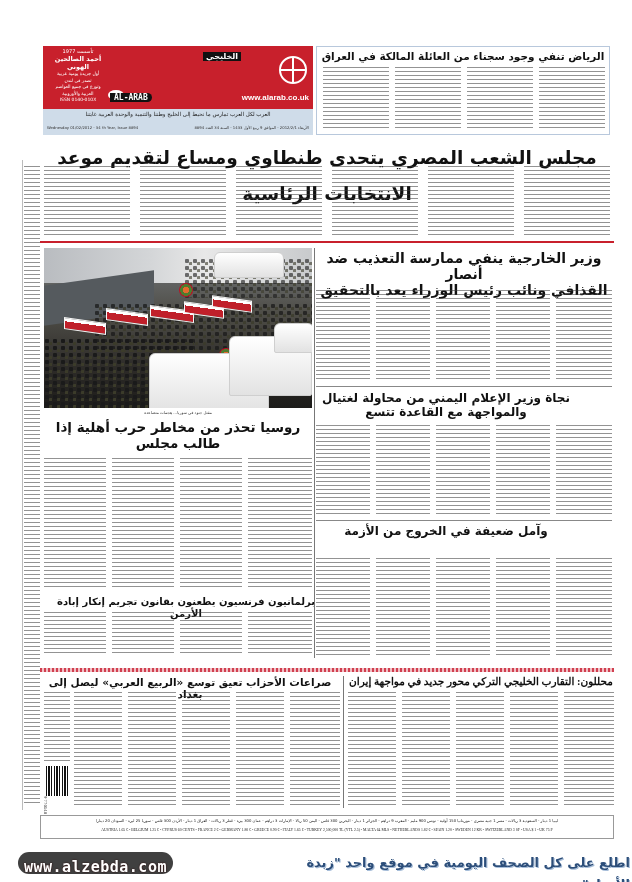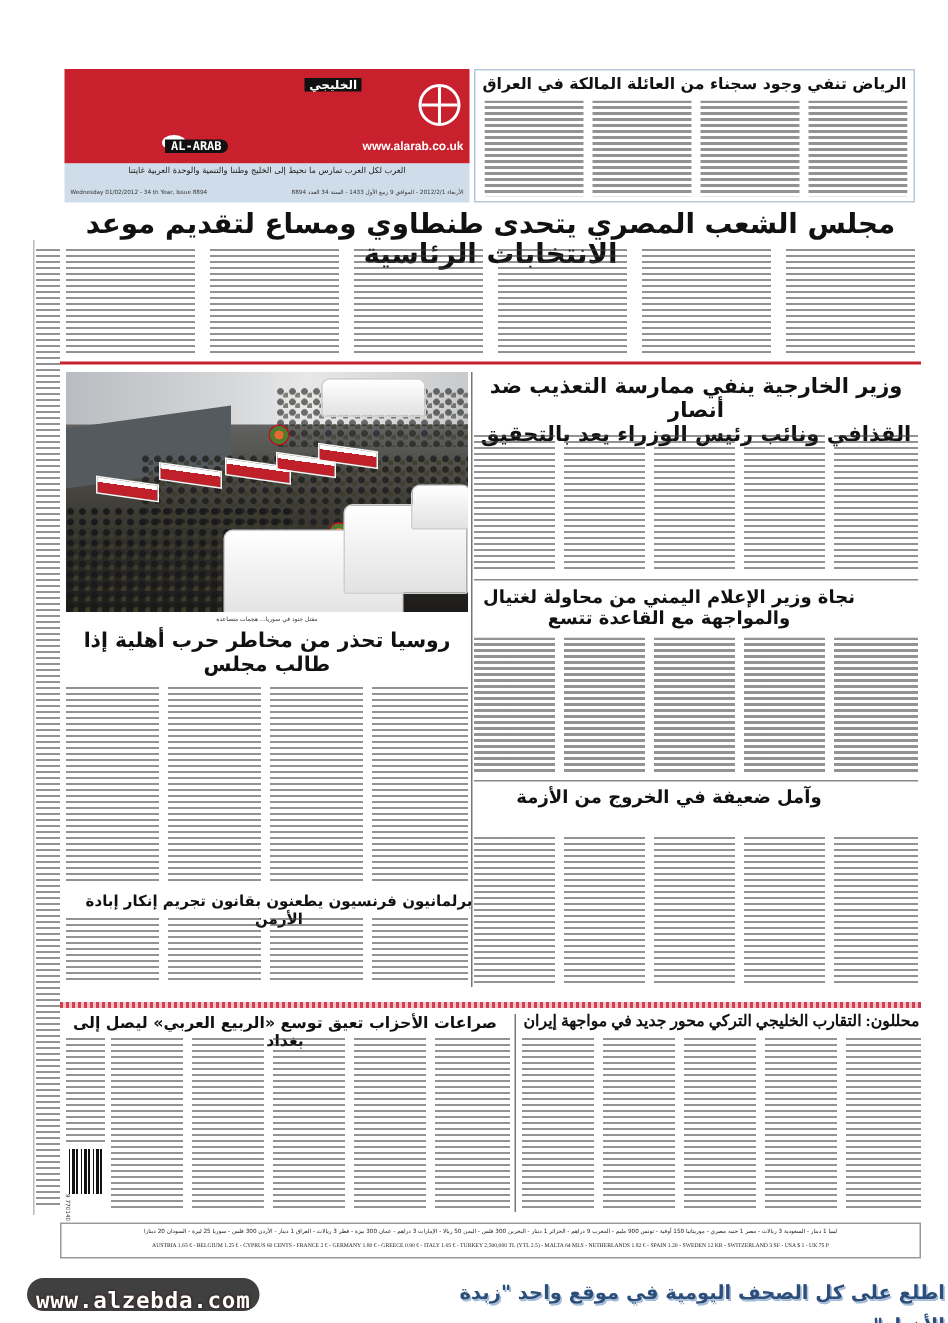--- a/index.html
+++ b/index.html
@@ -27,21 +27,21 @@
   .mast-band { position: absolute; left: 0; top: 63px; width: 270px; height: 26px; background: #cfdce9; }
   .mast-slogan { position: absolute; left: 0; right: 0; top: 2px; text-align: center; font-size: 5.5px; color: #222; direction: rtl; }
   .mast-date-l { position: absolute; left: 4px; top: 16px; font-size: 3.8px; color: #333; }
   .mast-date-r { position: absolute; right: 4px; top: 16px; font-size: 3.8px; color: #333; direction: rtl; }
 
   
   .topbox { position: absolute; left: 316px; top: 46px; width: 294px; height: 89px; border: 1px solid #b8c8dc; background: #fff; }
   .topbox-title { position: absolute; left: 0; right: 0; top: 3px; text-align: center; font-size: 10.5px; font-weight: bold; color: #111; direction: rtl; }
 
   
-  .main-headline { position: absolute; left: 40px; top: 140px; width: 574px; text-align: center; font-size: 18.5px; font-weight: bold; color: #111; direction: rtl; letter-spacing: -0.5px; line-height: 20px; }
+  .main-headline { position: absolute; left: 40px; top: 140px; width: 574px; text-align: center; font-size: 18.5px; font-weight: bold; color: #111; direction: rtl; letter-spacing: -0.5px; line-height: 36px; }
 
   
   .textblock { position: absolute; overflow: hidden; }
   .textblock .col { position: absolute; top: 0; bottom: 0; background-image: repeating-linear-gradient(to bottom, #3a3a3a 0px, #3a3a3a 1.4px, transparent 1.4px, transparent 4px); opacity: 0.55; }
   .vrule { position: absolute; width: 1px; background: #777; }
   .hrule-red { position: absolute; height: 2px; background: #c8202c; }
   .hrule-gray { position: absolute; height: 1px; background: #888; }
   .hrule-dotted { position: absolute; height: 4px; background-image: repeating-linear-gradient(to right, #d04050 0 2px, #f2c0c6 2px 4px); }
 
   
@@ -71,20 +71,29 @@
   .banner-url { position: absolute; left: 18px; top: 852px; height: 22px; padding: 4px 6px; background: #404040; color: #fff; font-family: "DejaVu Sans Mono", monospace; font-weight: bold; font-size: 15px; line-height: 22px; border-radius: 11px; letter-spacing: 0.5px; text-shadow: 0 0 2px #2a0000; }
   .banner-text { position: absolute; left: 260px; top: 852px; width: 370px; height: 22px; text-align: right; font-size: 13px; font-weight: bold; color: #2c4e7a; direction: rtl; line-height: 22px; text-shadow: 0 0 1px #fff, 1px 1px 0 #9fb8d6; }
 </style>
 </head>
 <body>
 
 <div class="page"></div>
 
 <div class="masthead">
   <div class="mast-red">
+    <div class="mast-left">
+      <div class="l1">تأسست 1977</div>
+      <div class="l2">أحمد الصالحين الهوني</div>
+      <div class="l3">أول جريدة يومية عربية</div>
+      <div class="l3">تصدر في لندن</div>
+      <div class="l3">وتوزع في جميع العواصم</div>
+      <div class="l3">العربية والأوروبية</div>
+      <div class="l3">ISSN 0140-010X</div>
+    </div>
     <div class="mast-logo-box">
       <div class="logo-sub">الخليجي</div>
       <div class="globe"></div>
     </div>
     <div class="oval"></div>
     <div class="alarab-latin">AL-ARAB</div>
     <div class="url">www.alarab.co.uk</div>
   </div>
   <div class="mast-band">
     <div class="mast-slogan">العرب لكل العرب تمارس ما نحيط إلى الخليج وطننا والتنمية والوحدة العربية غايتنا</div>

